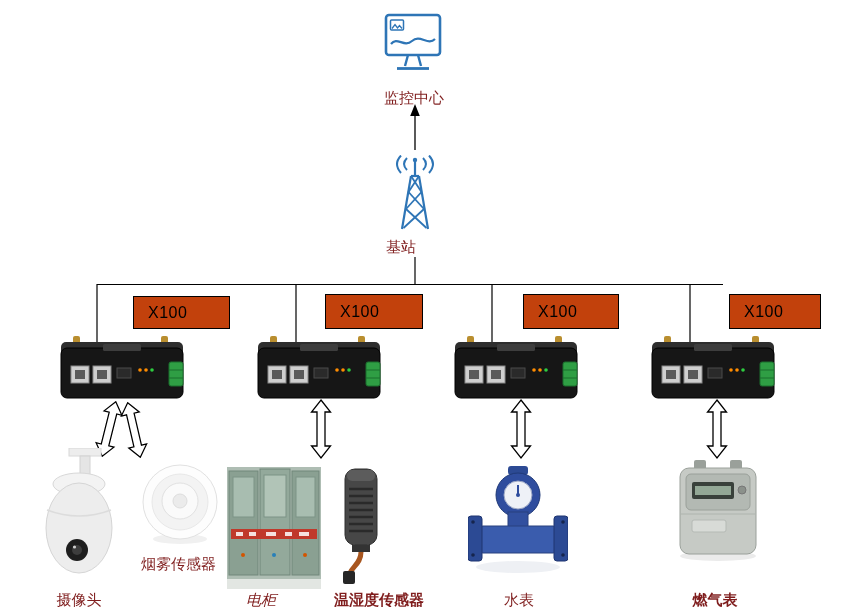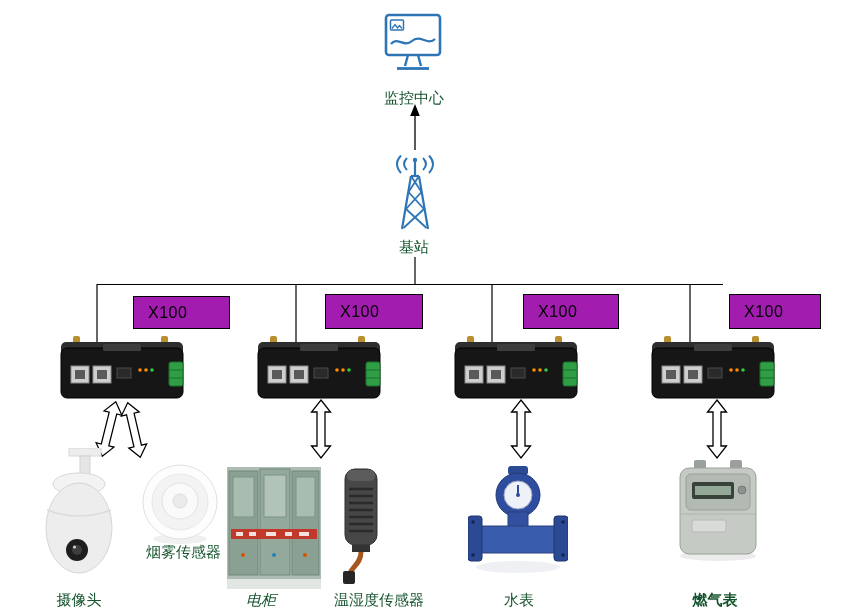--- a/index.html
+++ b/index.html
@@ -1,21 +1,21 @@
 <!DOCTYPE html>
 <html><head>
 <meta charset="utf-8">
 <style>
   * { margin:0; padding:0; box-sizing:border-box; }
   html,body { background:#ffffff; font-family:"Liberation Sans", sans-serif; }
   .canvas { position:relative; width:860px; height:607px; background:#fff; overflow:hidden; }
   .abs { position:absolute; }
-  .lbl { position:absolute; font-size:15px; color:#14532d; text-align:center; line-height:1.1; }
+  .lbl { position:absolute; font-size:15px; color:#7f1d1d; text-align:center; line-height:1.1; }
   .x100-box {
-    position:absolute; border:1px solid #000; background:#a21caf;
+    position:absolute; border:1px solid #000; background:#c2410c;
     display:flex; align-items:center; padding-left:14px;
     font-size:16px; color:#000; letter-spacing:0.5px;
   }
   svg { display:block; }
 </style>
 </head>
 <body>
 
 <div class="canvas">
 
@@ -58,21 +58,21 @@
       <line x1="24" y1="21" x2="15" y2="74" stroke="#2E75B6" stroke-width="2.2"></line>
       <line x1="32" y1="21" x2="41" y2="74" stroke="#2E75B6" stroke-width="2.2"></line>
       <line x1="24" y1="21" x2="34.5" y2="37" stroke="#2E75B6" stroke-width="1.8"></line>
       <line x1="32" y1="21" x2="21.5" y2="37" stroke="#2E75B6" stroke-width="1.8"></line>
       <line x1="21.5" y1="37" x2="37" y2="54" stroke="#2E75B6" stroke-width="1.8"></line>
       <line x1="34.5" y1="37" x2="19" y2="54" stroke="#2E75B6" stroke-width="1.8"></line>
       <line x1="19" y1="54" x2="39.5" y2="73" stroke="#2E75B6" stroke-width="1.8"></line>
       <line x1="37" y1="54" x2="16.5" y2="73" stroke="#2E75B6" stroke-width="1.8"></line>
     </svg>
   </div>
-  <div class="lbl" style="left:381px;top:239px;width:66px;">基站</div>
+  <div class="lbl" style="left:368px;top:239px;width:66px;">基站</div>
 
   <div class="x100-box" style="left:133px;top:296px;width:97px;height:33px;">
     <span>X100</span>
   </div>
   <div class="x100-box" style="left:325px;top:294px;width:98px;height:35px;">
     <span>X100</span>
   </div>
   <div class="x100-box" style="left:523px;top:294px;width:96px;height:35px;">
     <span>X100</span>
   </div>
@@ -181,21 +181,21 @@
   </svg>
   <div class="lbl" style="left:39px;top:592px;width:80px;text-align:center;">摄像头</div>
 
   <svg class="abs" style="left:140px;top:460px;" width="80" height="86" viewBox="0 0 80 86">
     <ellipse cx="40" cy="79" rx="27" ry="5" fill="#f0f0f0"></ellipse>
     <circle cx="40" cy="42" r="37" fill="#fdfdfd" stroke="#e1e1e1"></circle>
     <circle cx="40" cy="42" r="28" fill="#f3f3f3" stroke="#e8e8e8"></circle>
     <circle cx="40" cy="41" r="18" fill="#fafafa" stroke="#e1e1e1"></circle>
     <circle cx="40" cy="41" r="7" fill="#ebebeb" stroke="#dddddd"></circle>
   </svg>
-  <div class="lbl" style="left:136px;top:544px;width:85px;text-align:right;">烟雾传感器</div>
+  <div class="lbl" style="left:136px;top:556px;width:85px;">烟雾传感器</div>
 
   <svg class="abs" style="left:227px;top:467px;" width="94" height="122" viewBox="0 0 94 122">
     <rect x="0" y="0" width="94" height="112" fill="#aebdb3"></rect>
     <rect x="0" y="112" width="94" height="10" fill="#e2e6e2"></rect>
     <rect x="2" y="4" width="29" height="104" fill="#8aa092" stroke="#71877a"></rect>
     <rect x="33" y="2" width="30" height="106" fill="#93a99b" stroke="#71877a"></rect>
     <rect x="65" y="4" width="27" height="104" fill="#8aa092" stroke="#71877a"></rect>
     <rect x="6" y="10" width="21" height="40" fill="#a8bdb0" stroke="#7d9386"></rect>
     <rect x="37" y="8" width="22" height="42" fill="#b1c4b7" stroke="#7d9386"></rect>
     <rect x="69" y="10" width="19" height="40" fill="#a8bdb0" stroke="#7d9386"></rect>
@@ -218,21 +218,21 @@
     <line x1="17" y1="30" x2="41" y2="30" stroke="#2a2a2a" stroke-width="2.5"></line>
     <line x1="17" y1="37" x2="41" y2="37" stroke="#2a2a2a" stroke-width="2.5"></line>
     <line x1="17" y1="44" x2="41" y2="44" stroke="#2a2a2a" stroke-width="2.5"></line>
     <line x1="17" y1="51" x2="41" y2="51" stroke="#2a2a2a" stroke-width="2.5"></line>
     <line x1="17" y1="58" x2="41" y2="58" stroke="#2a2a2a" stroke-width="2.5"></line>
     <line x1="17" y1="65" x2="41" y2="65" stroke="#2a2a2a" stroke-width="2.5"></line>
     <rect x="20" y="79" width="18" height="7" fill="#333333"></rect>
     <path d="M29,86 C29,97 21,100 18,107" fill="none" stroke="#a8561f" stroke-width="5"></path>
     <rect x="11" y="105" width="12" height="13" rx="2" fill="#262626"></rect>
   </svg>
-  <div class="lbl" style="left:331px;top:592px;width:96px;">温湿度传感器</div>
+  <div class="lbl" style="left:331px;top:592px;width:96px;font-weight:bold;">温湿度传感器</div>
 
   <svg class="abs" style="left:468px;top:464px;" width="100" height="112" viewBox="0 0 100 112">
     <ellipse cx="50" cy="103" rx="42" ry="6" fill="#eef0f4"></ellipse>
     <rect x="40" y="2" width="20" height="9" rx="3" fill="#2c4a94"></rect>
     <circle cx="50" cy="31" r="22" fill="#2f4d9e" stroke="#203a78"></circle>
     <circle cx="50" cy="31" r="14" fill="#eef1f7" stroke="#9aa6c4"></circle>
     <line x1="50" y1="21" x2="50" y2="31" stroke="#2f4d9e" stroke-width="2"></line>
     <circle cx="50" cy="31" r="2" fill="#2f4d9e"></circle>
     <rect x="40" y="48" width="20" height="18" fill="#32509f" stroke="#28407e"></rect>
     <rect x="10" y="62" width="80" height="27" rx="5" fill="#3a5cad" stroke="#28407e"></rect>

